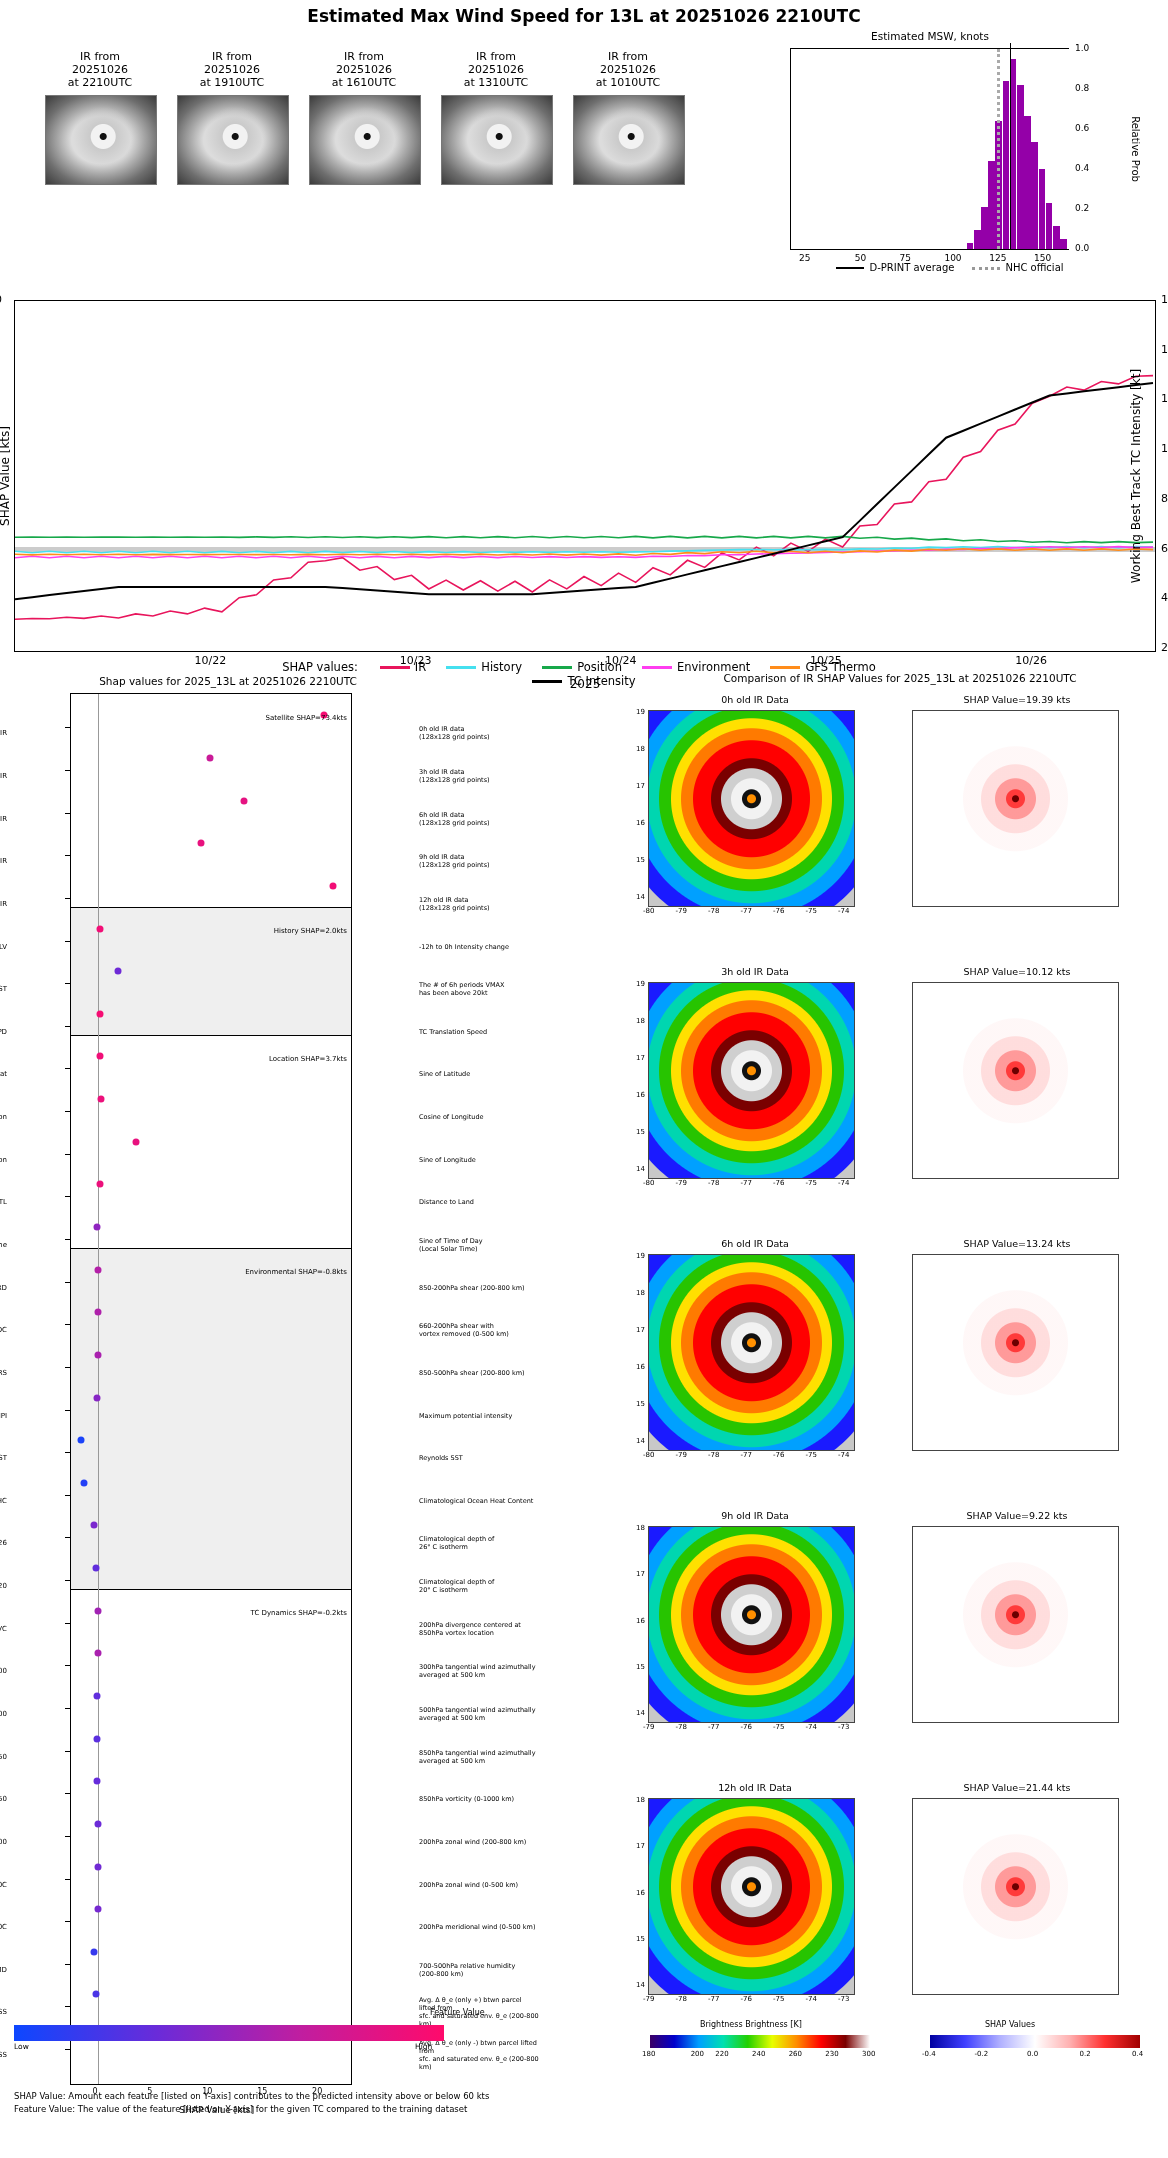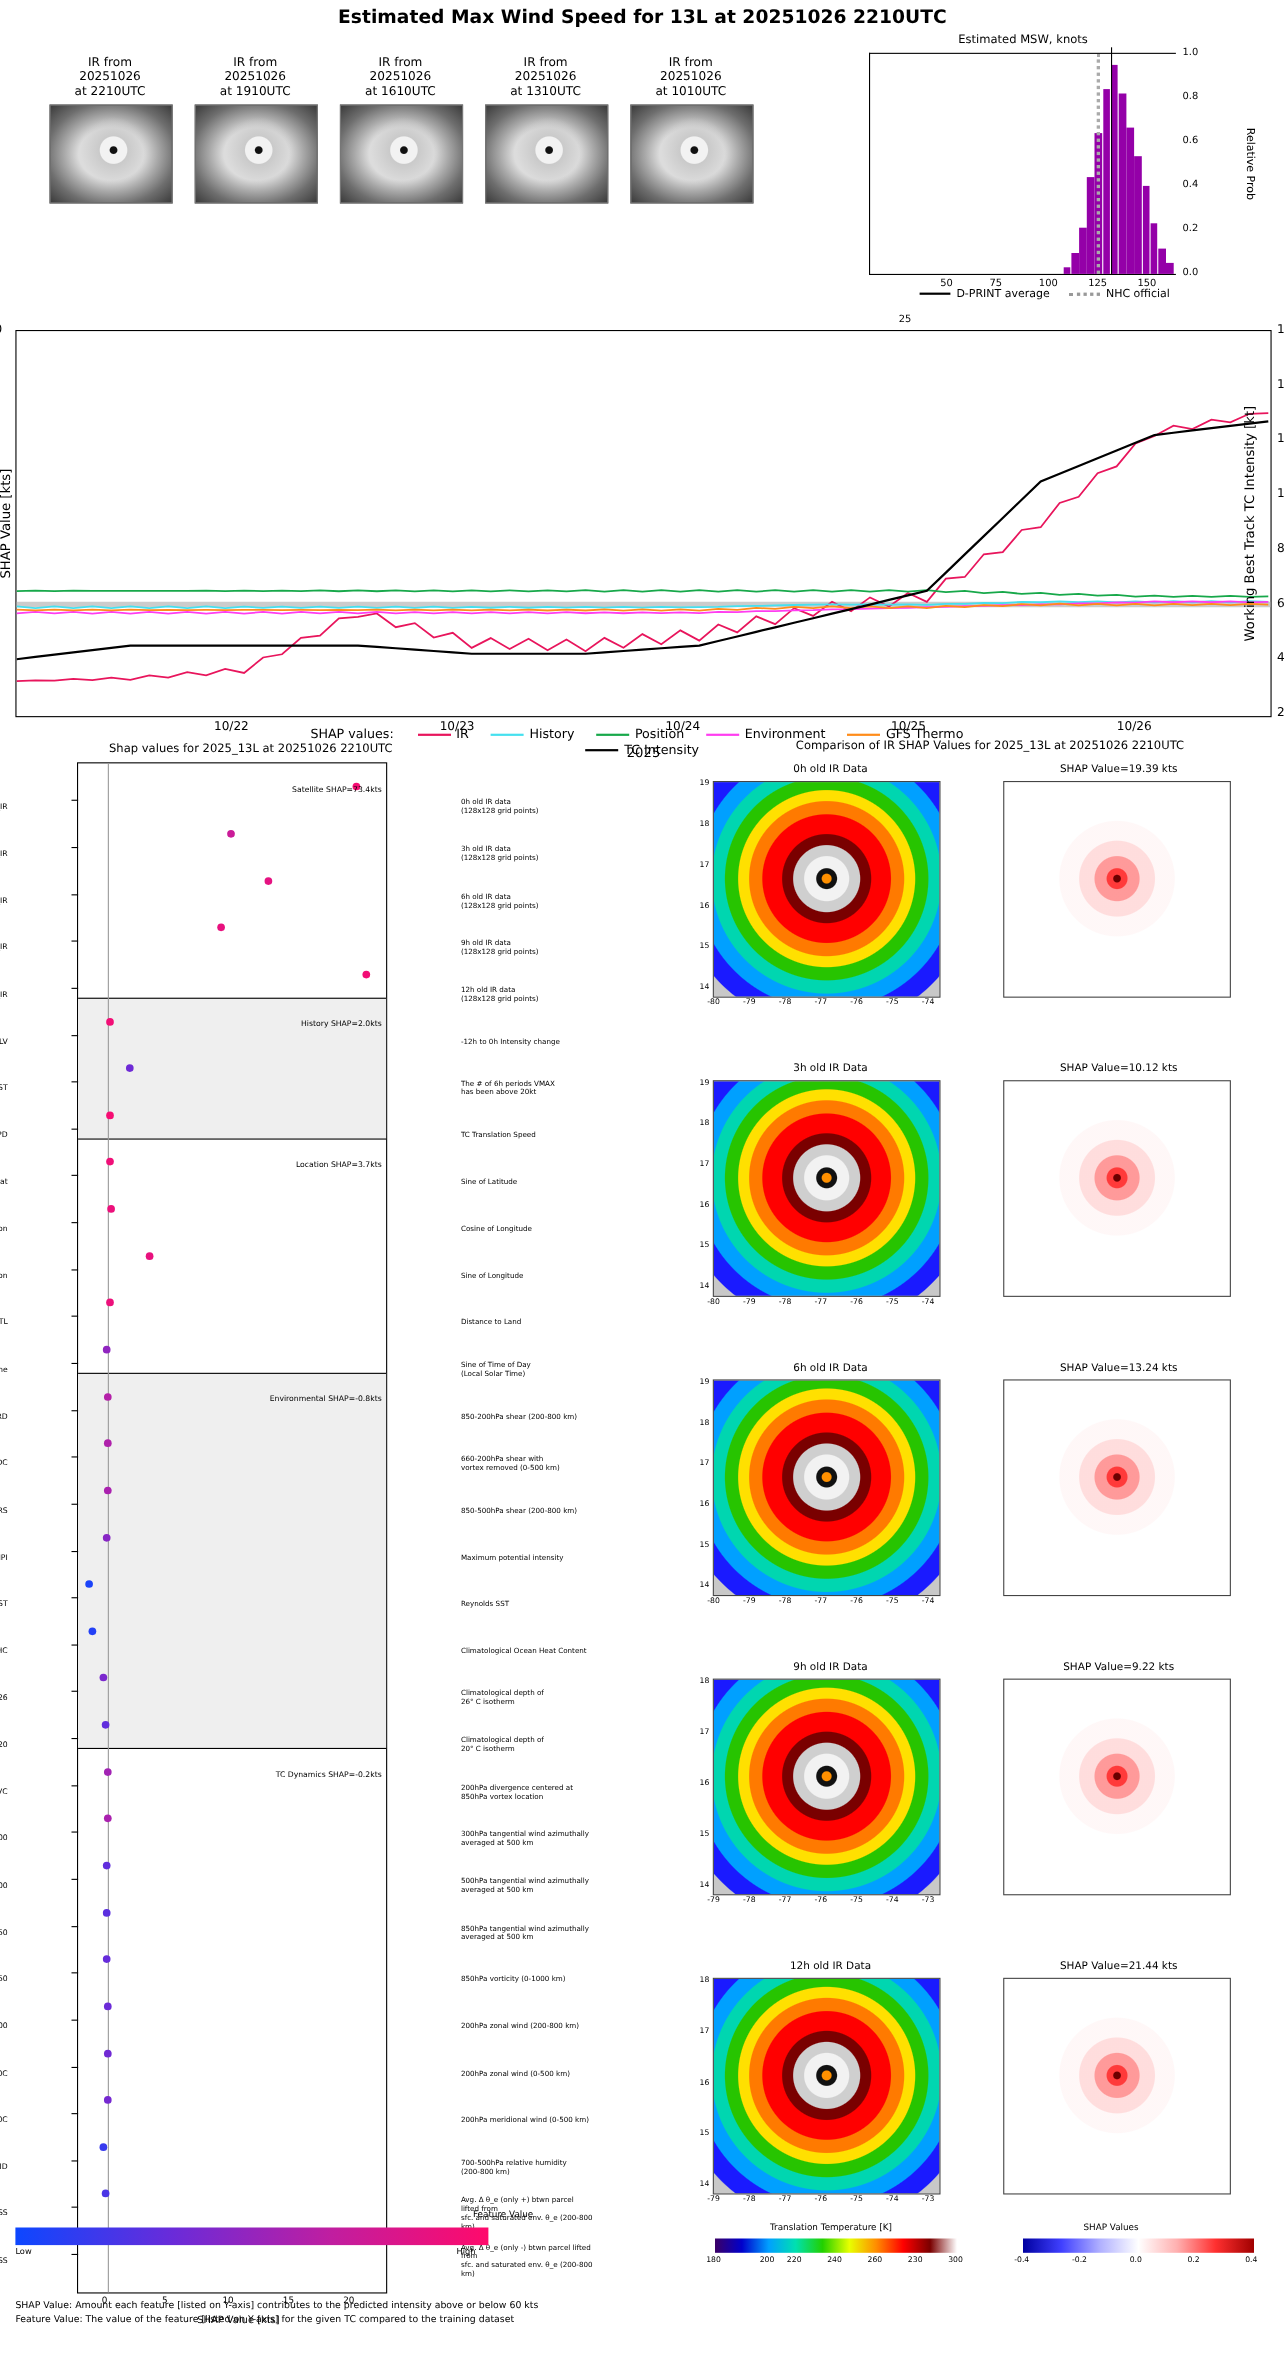--- a/index.html
+++ b/index.html
@@ -107,21 +107,21 @@
       <div class="bar" style="left: 218.813px; width: 6.67419px; height: 190.476px;"></div>
       <div class="bar" style="left: 225.987px; width: 6.67419px; height: 163.81px;"></div>
       <div class="bar" style="left: 233.161px; width: 6.67419px; height: 133.333px;"></div>
       <div class="bar" style="left: 240.335px; width: 6.67419px; height: 106.667px;"></div>
       <div class="bar" style="left: 247.51px; width: 6.67419px; height: 80px;"></div>
       <div class="bar" style="left: 254.684px; width: 6.67419px; height: 45.7143px;"></div>
       <div class="bar" style="left: 261.858px; width: 6.67419px; height: 22.8571px;"></div>
       <div class="bar" style="left: 269.032px; width: 6.67419px; height: 9.52381px;"></div>
       <div style="position: absolute; top: -6px; bottom: 0px; width: 1.5px; background: rgb(0, 0, 0); left: 218.813px;"></div>
       <div style="position: absolute; top: 0px; bottom: 0px; width: 0px; border-left: 3px dotted rgb(170, 170, 170); left: 206.258px;"></div>
-      <div class="axlbl" style="left: 26px; top: 204px; margin-top: 33px;">25</div>
+      <div class="axlbl" style="left: 8px; top: 204px;">25</div>
       <div class="axlbl" style="left: 63.7419px; top: 204px;">50</div>
       <div class="axlbl" style="left: 108.581px; top: 204px;">75</div>
       <div class="axlbl" style="left: 153.419px; top: 204px;">100</div>
       <div class="axlbl" style="left: 198.258px; top: 204px;">125</div>
       <div class="axlbl" style="left: 243.097px; top: 204px;">150</div>
       <div class="axlbl" style="left: 284px; top: 194px;">0.0</div>
       <div class="axlbl" style="left: 284px; top: 154px;">0.2</div>
       <div class="axlbl" style="left: 284px; top: 114px;">0.4</div>
       <div class="axlbl" style="left: 284px; top: 74px;">0.6</div>
       <div class="axlbl" style="left: 284px; top: 34px;">0.8</div>
@@ -480,21 +480,21 @@
       <div class="irax" style="left: 165.5px; top: 213px;">-74</div>
       <div class="irax" style="left: 198px; top: 213px;">-73</div>
       <div class="irax" style="left: -4px; top: 14px;">18</div>
       <div class="irax" style="left: -4px; top: 60.25px;">17</div>
       <div class="irax" style="left: -4px; top: 106.5px;">16</div>
       <div class="irax" style="left: -4px; top: 152.75px;">15</div>
       <div class="irax" style="left: -4px; top: 199px;">14</div>
     </div>
   </div>
 <div class="abs" id="cbIR"></div>
-<div class="abs tiny" style="top:2020px;left:700px;font-size:8px;">Translation Temperature [K]</div>
+<div class="abs tiny" style="top:2020px;left:700px;font-size:8px;">Brightness Brightness [K]</div>
 <div class="abs" id="cbSH"></div>
 <div class="abs tiny" style="top:2020px;left:985px;font-size:8px;">SHAP Values</div>
 
 <div id="footer">
   <div>SHAP Value: Amount each feature [listed on Y-axis] contributes to the predicted intensity above or below 60 kts</div>
   <div>Feature Value: The value of the feature [listed on Y-axis] for the given TC compared to the training dataset</div>
 </div>
 
 <div class="cbt abs" style="left: 642px; top: 2050px;">180</div>
 <div class="cbt abs" style="left: 678.667px; top: 2050px; margin-left: 12px;">200</div>

